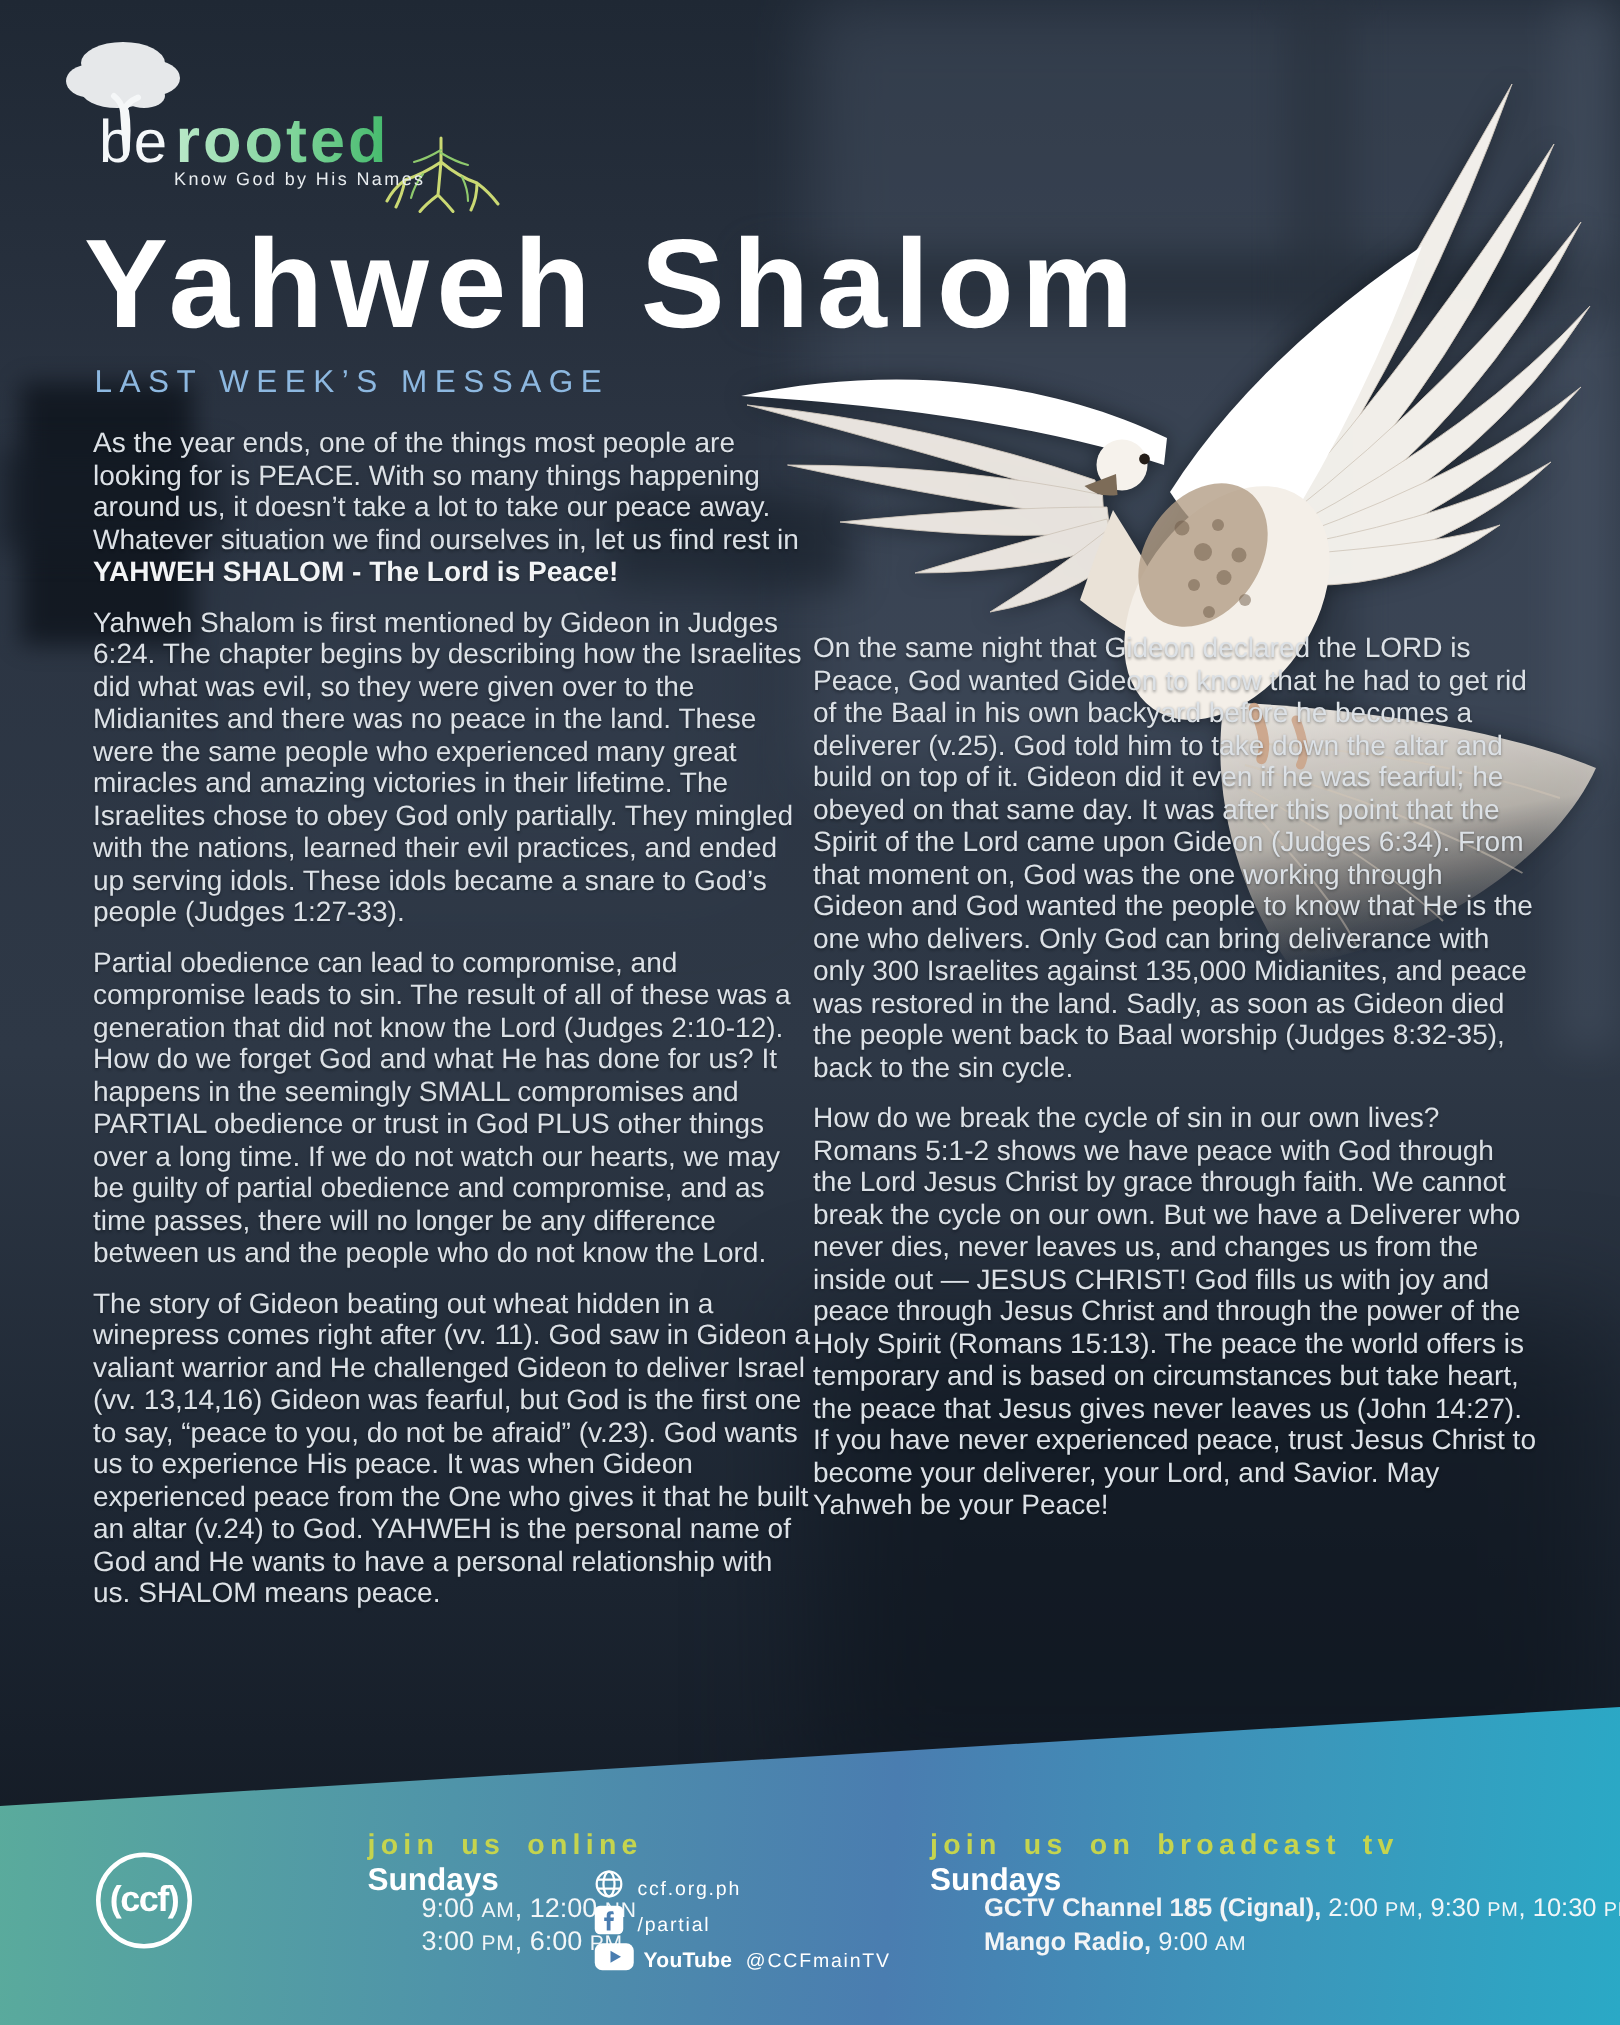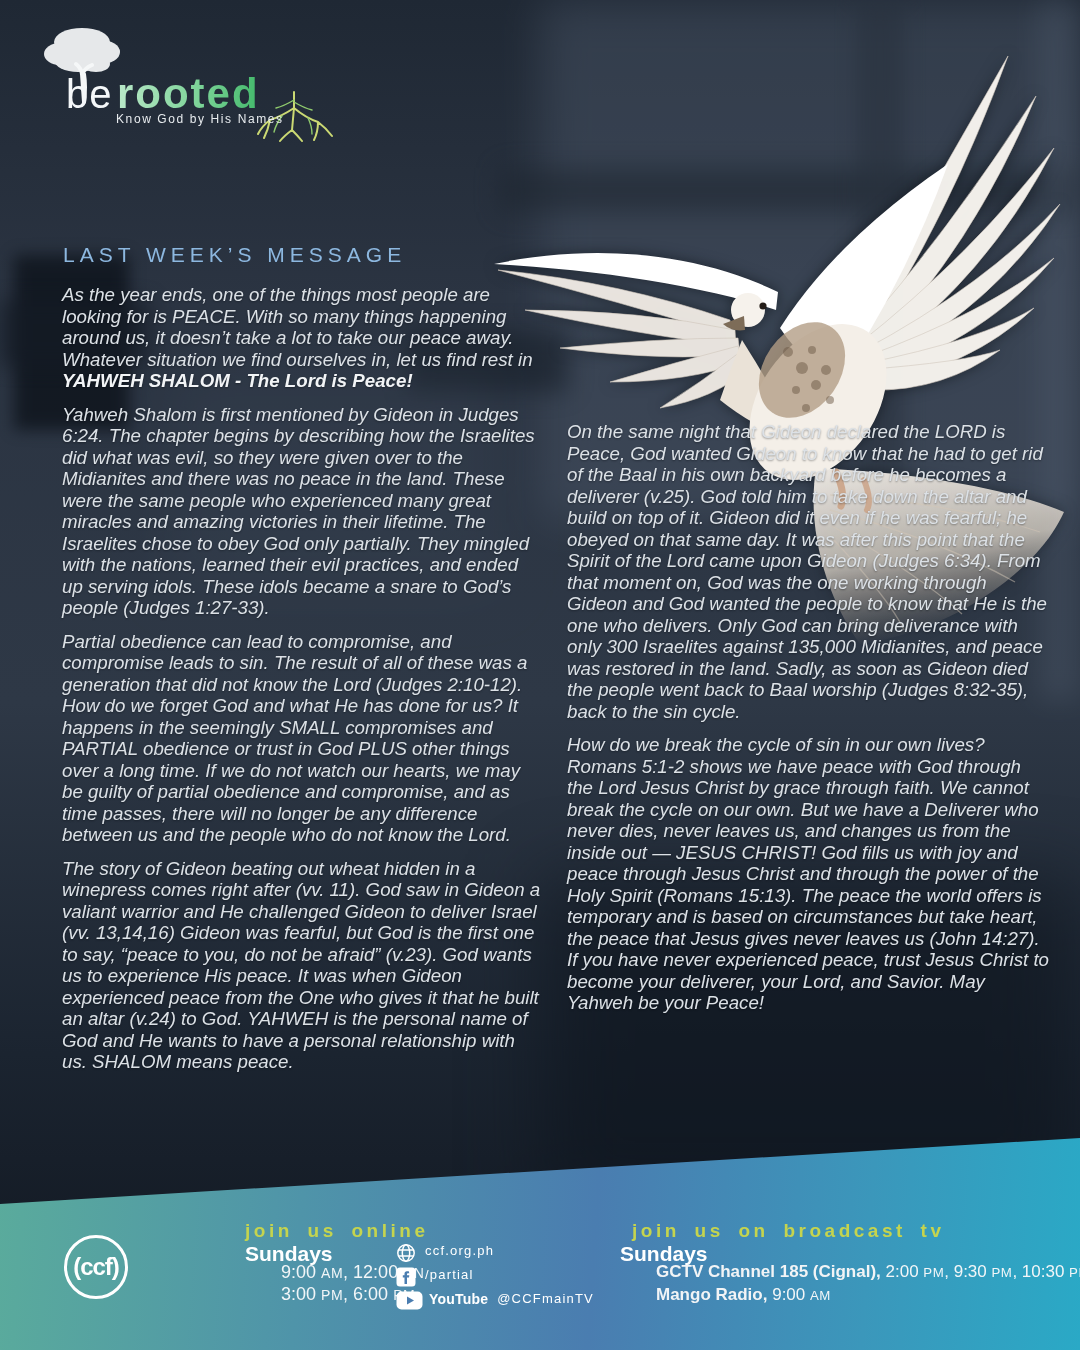--- a/index.html
+++ b/index.html
@@ -33,21 +33,21 @@
   .tagline{position:absolute;left:78px;top:90px;font-size:12px;letter-spacing:1.6px;color:#e8ecef;}
   .roots{position:absolute;left:216px;top:68px;width:82px;height:52px;}
 
   
   .title{position:absolute;left:56px;top:147px;z-index:2;font-size:84px;font-weight:800;
          letter-spacing:5px;color:#ffffff;line-height:1;white-space:nowrap;}
   .subtitle{position:absolute;left:63px;top:243px;z-index:2;font-size:21px;font-weight:400;
             letter-spacing:5px;color:#8db8e0;white-space:nowrap;}
 
   
-  .columns{position:absolute;left:62px;top:284px;width:990px;display:flex;gap:25px;z-index:2;font-style:italic;}
+  .columns{position:absolute;left:62px;top:284px;width:990px;display:flex;z-index:2;}
   .col{width:480px;}
   .col.right{margin-top:137px;width:484px;}
   .col p{margin:0 0 12px 0;font-size:18.7px;line-height:21.5px;color:#dce1e6;
          text-shadow:0 1px 2px rgba(5,9,14,.4);}
   .bseg{font-weight:700;color:#f2f4f6;}
 
   
   .footer{position:absolute;left:0;bottom:0;width:1080px;height:212px;z-index:3;
           background:linear-gradient(94deg,#5aab9c 0%,#4f94a9 28%,#4a7db0 55%,#3b97bb 80%,#2aa9c6 100%);
           clip-path:polygon(0 66px,100% 0,100% 100%,0 100%);}
@@ -56,21 +56,21 @@
               color:#fff;font-size:24px;font-weight:700;letter-spacing:-1px;}
   .f-heading{position:absolute;font-size:19px;font-weight:700;letter-spacing:3.5px;word-spacing:6px;
              color:#c5d44e;white-space:nowrap;}
   .f-day{position:absolute;font-size:21px;font-weight:700;color:#fff;white-space:nowrap;}
   .sched{position:absolute;color:#f2f6f8;white-space:nowrap;}
   .sched .sched-line{margin-bottom:3px;margin-left:36px;}
   .online-times{left:245px;top:125px;font-size:18px;line-height:18px;}
   .broadcast-lines{left:620px;top:124px;font-size:17px;line-height:19px;}
   .scseg{font-size:.78em;letter-spacing:.5px;}
   .links{position:absolute;left:396px;top:105px;}
-  .link-row{display:flex;align-items:flex-start;height:23px;margin-bottom:1px;}
+  .link-row{display:flex;align-items:flex-end;height:23px;margin-bottom:1px;}
   .link-label{font-size:13px;letter-spacing:1.2px;color:#fff;margin-left:9px;white-space:nowrap;}
   .yt-word{font-size:14px;font-weight:700;color:#fff;margin-left:6px;letter-spacing:.2px;}
 </style>
 </head>
 <body>
 
 <div class="page">
 
   <div>
     <div class="bgshape b-building"></div>
@@ -156,20 +156,21 @@
     </div>
     <svg class="roots" viewBox="0 0 82 52">
       <g fill="none" stroke-linecap="round">
         <path d="M40,2 L40,18 M40,18 Q28,26 16,30 M40,18 Q52,28 64,32 M40,18 L38,40 M16,30 Q8,36 4,44 M16,30 Q14,40 10,48 M64,32 Q72,38 78,46 M64,32 Q64,42 60,50 M38,40 Q30,46 26,51 M38,40 Q44,46 48,51" stroke="#cbd973" stroke-width="2"></path>
         <path d="M40,10 Q30,16 22,18 M40,12 Q50,18 58,20 M28,26 Q22,34 20,42 M54,28 Q58,36 58,44" stroke="#8fca6d" stroke-width="1.4"></path>
       </g>
     </svg>
     <div class="tagline">Know God by His Names</div>
   </div>
 
+  <h1 class="title" style="margin:0">Yahweh Shalom</h1>
   <div class="subtitle">LAST WEEK’S MESSAGE</div>
 
   <div class="columns">
     <div class="col left">
         <p><span>As the year ends, one of the things most people are looking for is PEACE. With so many things happening around us, it doesn’t take a lot to take our peace away. Whatever situation we find ourselves in, let us find rest in </span><span class="bseg">YAHWEH SHALOM - The Lord is Peace!</span></p>
         <p><span>Yahweh Shalom is first mentioned by Gideon in Judges 6:24. The chapter begins by describing how the Israelites did what was evil, so they were given over to the Midianites and there was no peace in the land. These were the same people who experienced many great miracles and amazing victories in their lifetime. The Israelites chose to obey God only partially. They mingled with the nations, learned their evil practices, and ended up serving idols. These idols became a snare to God’s people (Judges 1:27-33).</span></p>
         <p><span>Partial obedience can lead to compromise, and compromise leads to sin. The result of all of these was a generation that did not know the Lord (Judges 2:10-12). How do we forget God and what He has done for us? It happens in the seemingly SMALL compromises and PARTIAL obedience or trust in God PLUS other things over a long time. If we do not watch our hearts, we may be guilty of partial obedience and compromise, and as time passes, there will no longer be any difference between us and the people who do not know the Lord.</span></p>
         <p><span>The story of Gideon beating out wheat hidden in a winepress comes right after (vv. 11). God saw in Gideon a valiant warrior and He challenged Gideon to deliver Israel (vv. 13,14,16) Gideon was fearful, but God is the first one to say, “peace to you, do not be afraid” (v.23). God wants us to experience His peace. It was when Gideon experienced peace from the One who gives it that he built an altar (v.24) to God. YAHWEH is the personal name of God and He wants to have a personal relationship with us. SHALOM means peace.</span></p>
       </div>
     <div class="col right">
@@ -209,21 +210,21 @@
       <div class="link-row">
         <svg width="27" height="19" viewBox="0 0 27 19">
           <rect x="0.5" y="0.5" width="26" height="18" rx="5" fill="#ffffff"></rect>
           <path d="M11,5.5 L18,9.5 L11,13.5 Z" fill="#4a7db0"></path>
         </svg>
         <span class="yt-word">YouTube</span>
         <span class="link-label">@CCFmainTV</span>
       </div>
     </div>
 
-    <div class="f-heading" style="left:620px;top:82px;margin-left:12px;">join us on broadcast tv</div>
+    <div class="f-heading" style="left:620px;top:82px;">join us on broadcast tv</div>
     <div class="f-day" style="left:620px;top:104px;">Sundays</div>
     <div class="sched broadcast-lines">
         <div class="sched-line"><span class="bseg">GCTV Channel 185 (Cignal),</span><span> 2:00 </span><span class="scseg">PM</span><span>, 9:30 </span><span class="scseg">PM</span><span>, 10:30 </span><span class="scseg">PM</span></div>
         <div class="sched-line"><span class="bseg">Mango Radio,</span><span> 9:00 </span><span class="scseg">AM</span></div>
       </div>
   </div>
 
 </div>
 
 </body></html>

